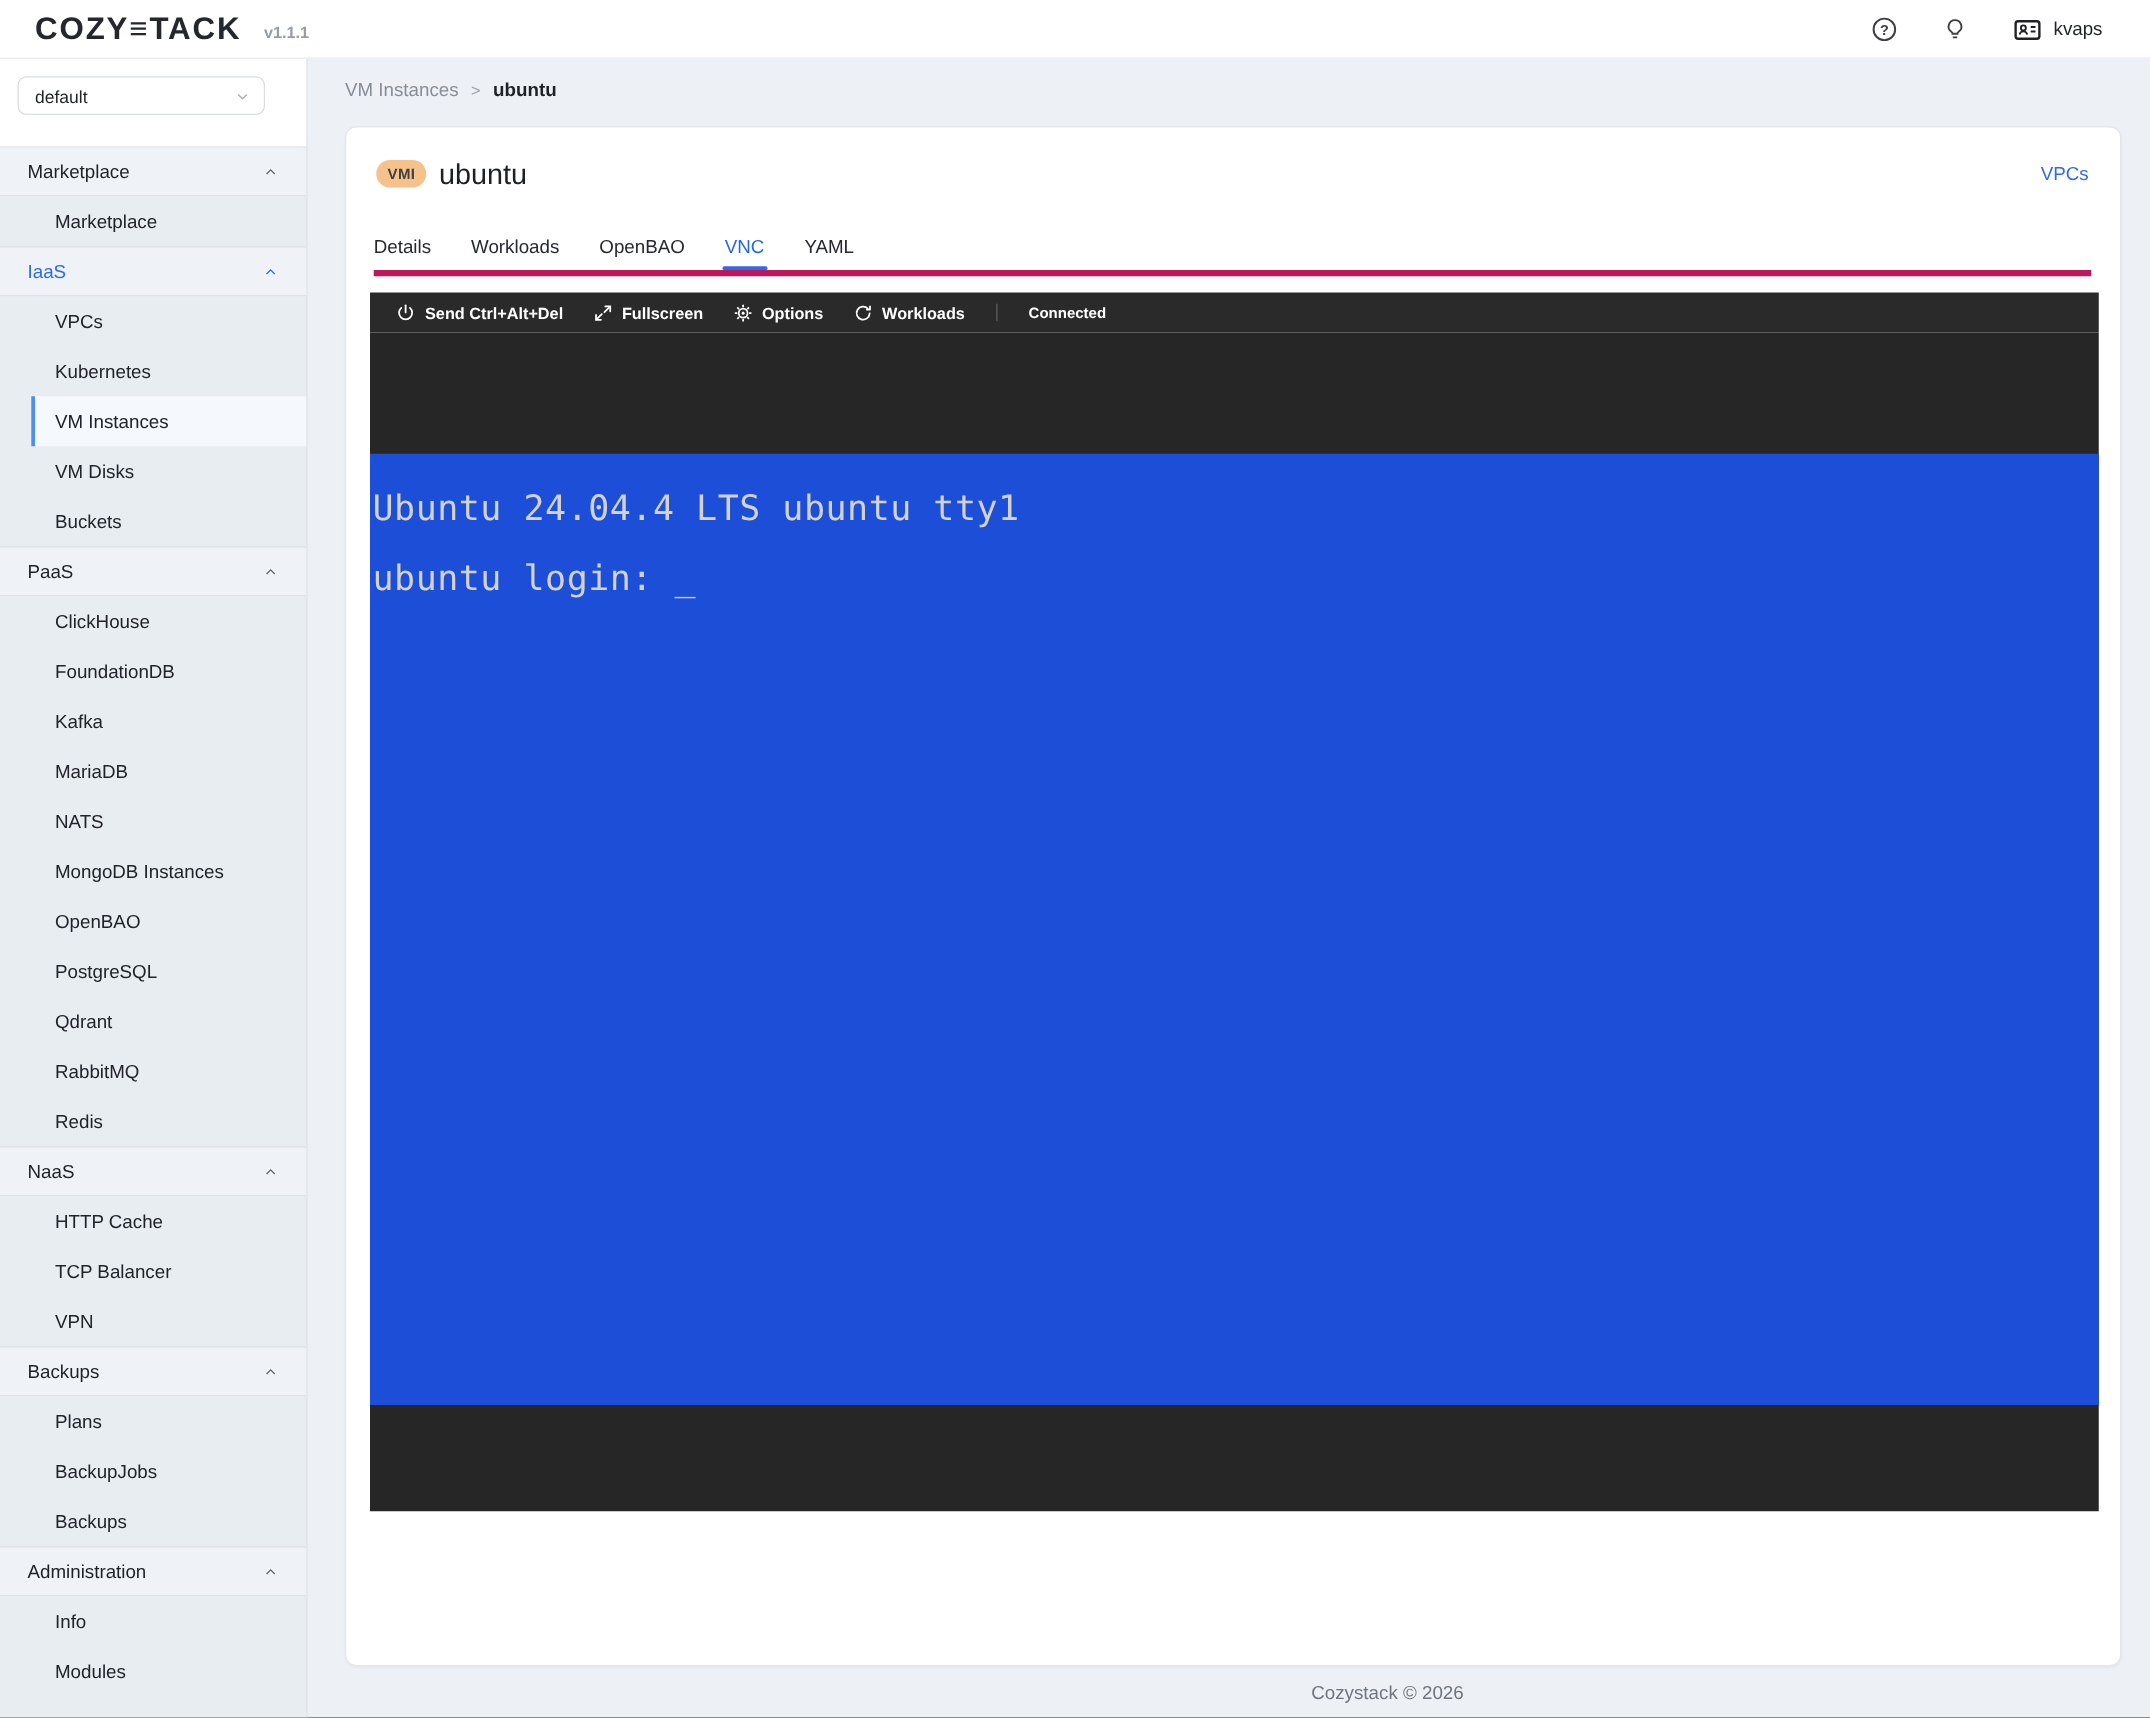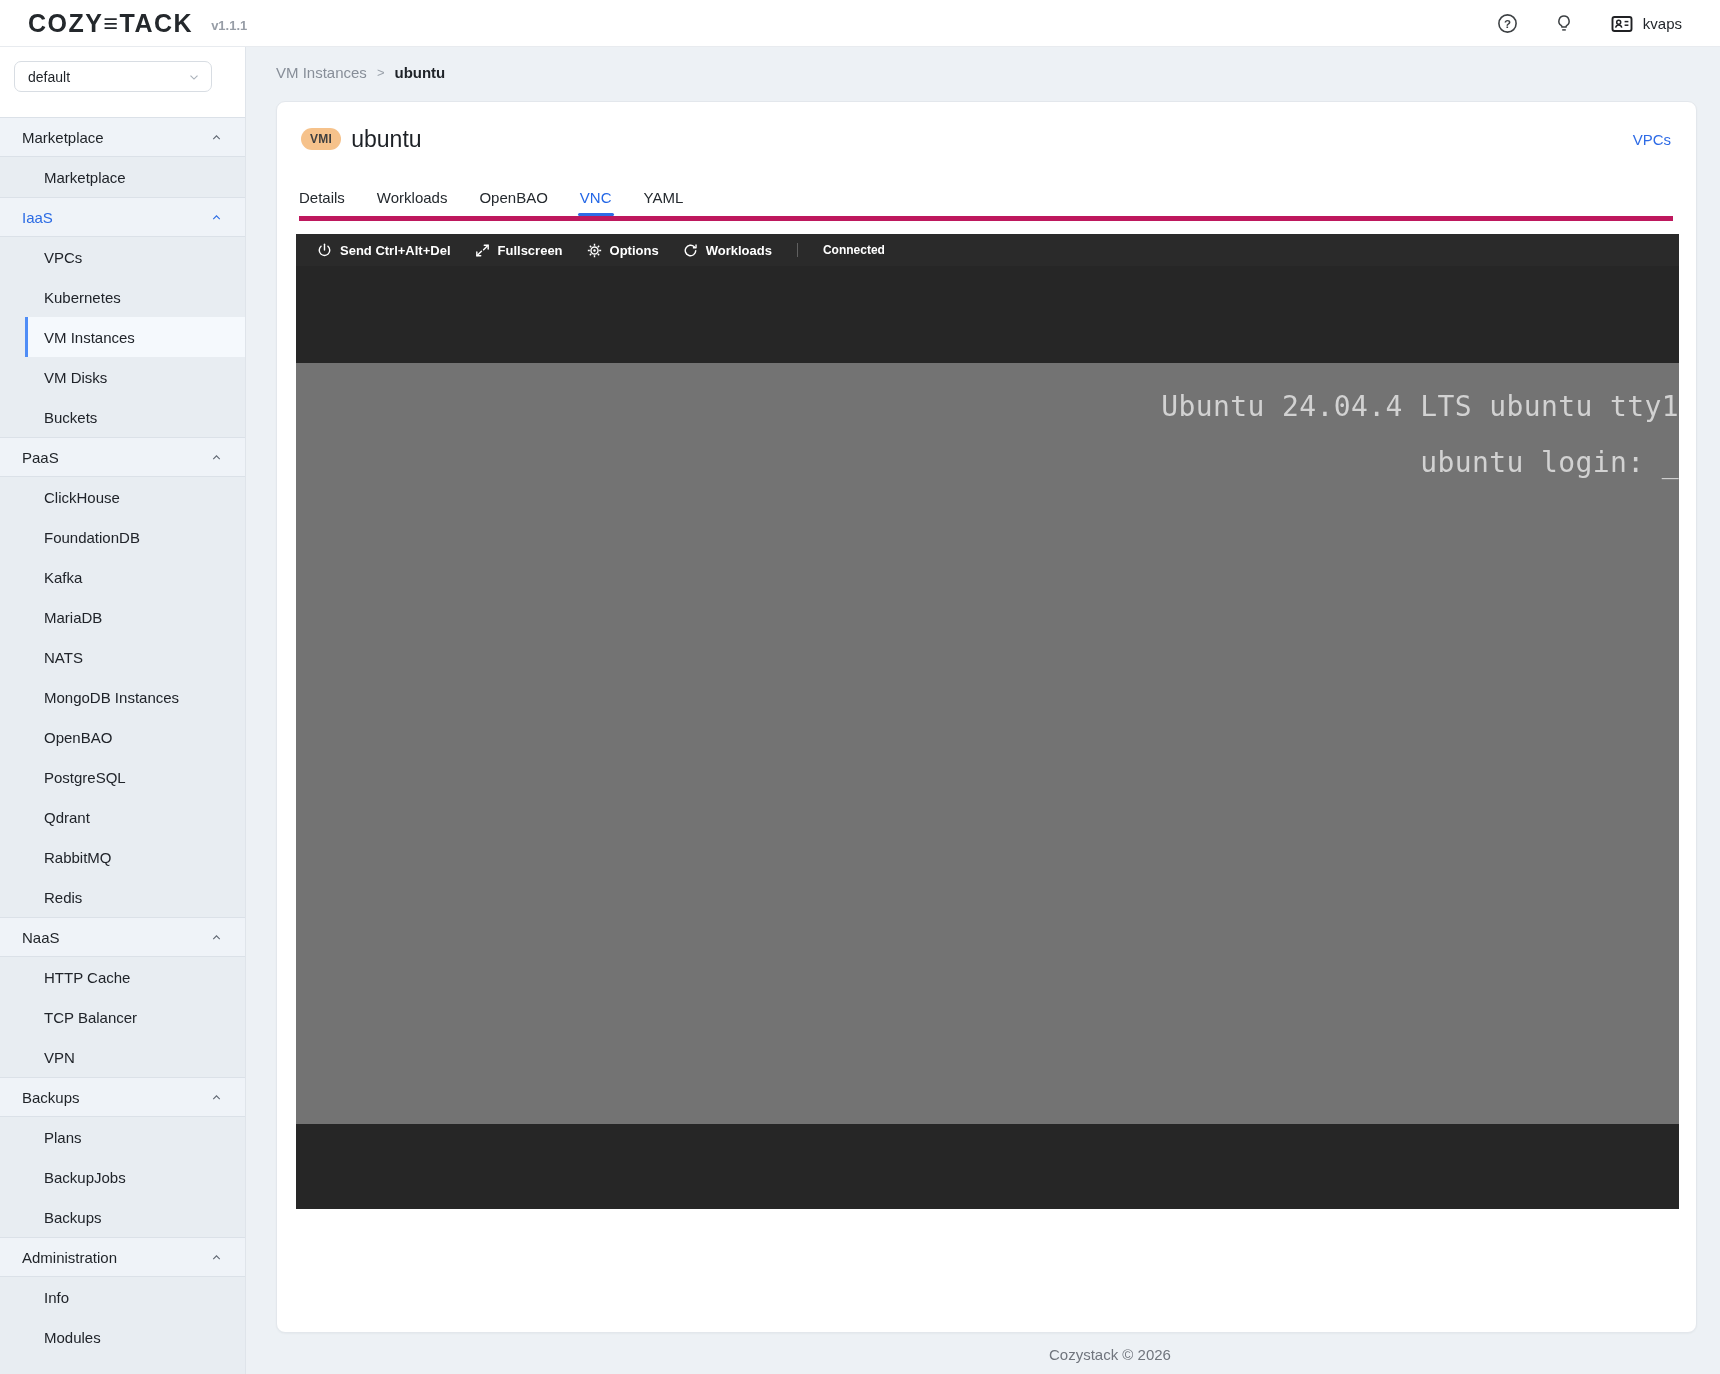--- a/index.html
+++ b/index.html
@@ -61,21 +61,21 @@
 
   
   .vnc-panel { position:absolute; left:19px; top:132px; width:1383px; height:975px; }
   .vnc-toolbar { height:32px; background:#2a2a2a; display:flex; align-items:center; padding:0 20px;
                  gap:23px; }
   .tbtn { display:flex; align-items:center; gap:7px; color:#fff; font-size:13px; font-weight:600;
           cursor:pointer; white-space:nowrap; }
   .tsep { width:1px; height:14px; background:#606060; margin:0 2px; }
   .tstatus { font-size:12px; font-weight:600; color:#fff; }
   .vnc-screen { position:relative; height:943px; background:#262626; cursor:pointer; }
-  .fb { position:absolute; left:0; right:0; top:97px; height:761px; background:#737373;text-align:right; }
+  .fb { position:absolute; left:0; right:0; top:97px; height:761px; background:#1d4ed8; }
   .term { padding:30px 0 0 2px; font-family:"DejaVu Sans Mono",monospace; font-size:28px;
           line-height:28px; letter-spacing:.4px; color:#d2d2d2; }
   .term-line { height:28px; white-space:pre; }
 
   .footer { position:absolute; left:500px; right:0; top:1346px; text-align:center; font-size:15px;
             color:#70757d; }
 </style>
 </head>
 <body>
 

